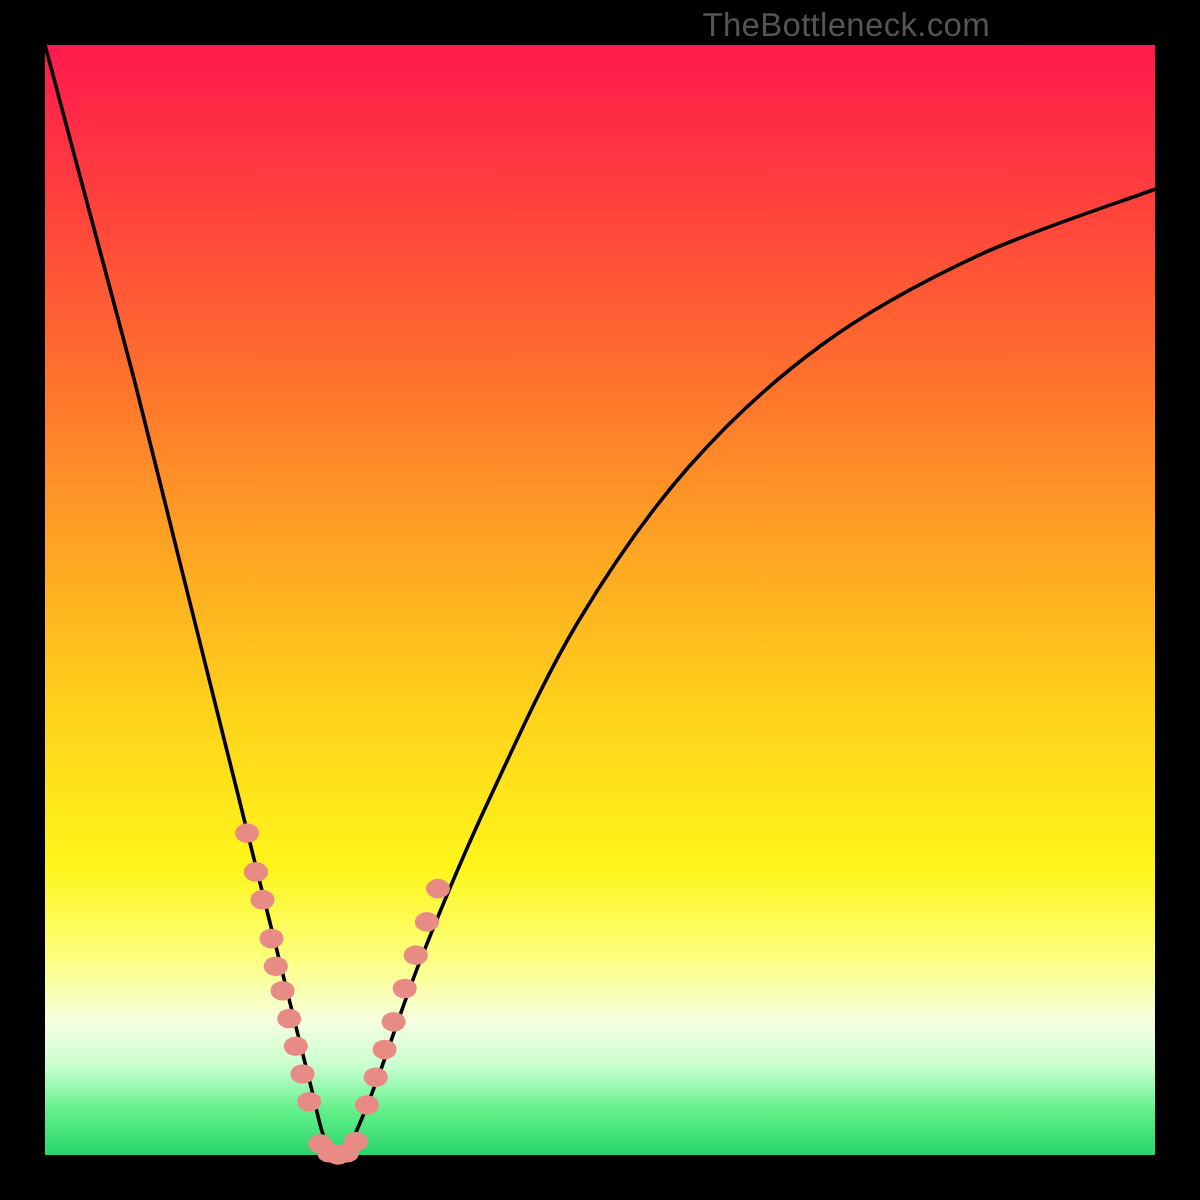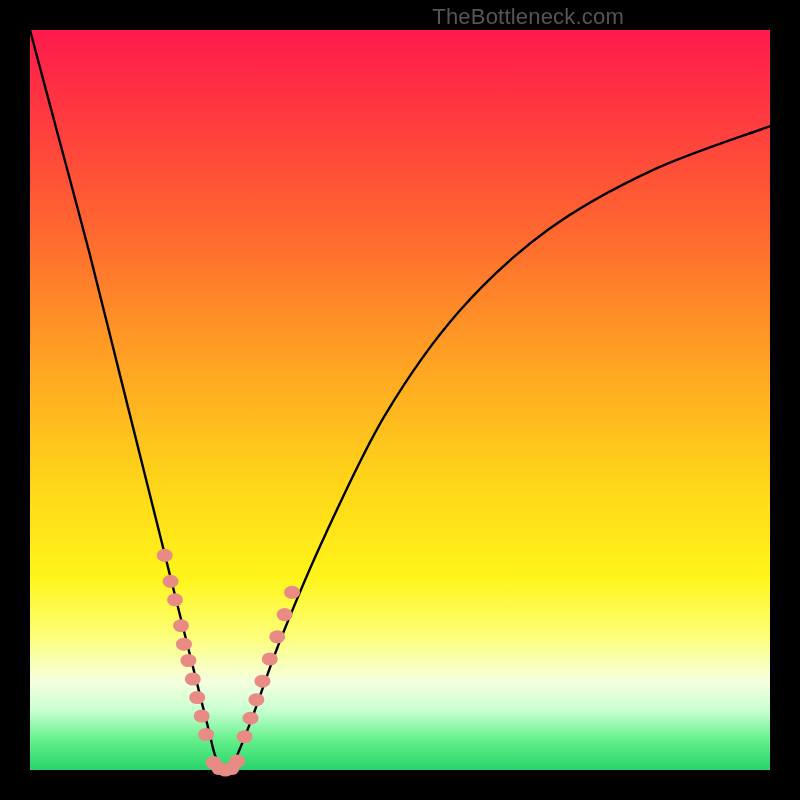--- a/index.html
+++ b/index.html
@@ -11,20 +11,21 @@
     font-family: Arial, Helvetica, sans-serif;
     overflow: hidden;
   }
   .frame {
     position: absolute;
     left: 0;
     top: 0;
     width: 636px;
     height: 800px;
     background: #000;
+    padding-left: 36px;
   }
   .plot {
     position: absolute;
     left: 30px;
     top: 30px;
     width: 740px;
     height: 740px;
     background: linear-gradient(to bottom,
       #ff1a4d 0%,
       #ff3b3f 12%,

